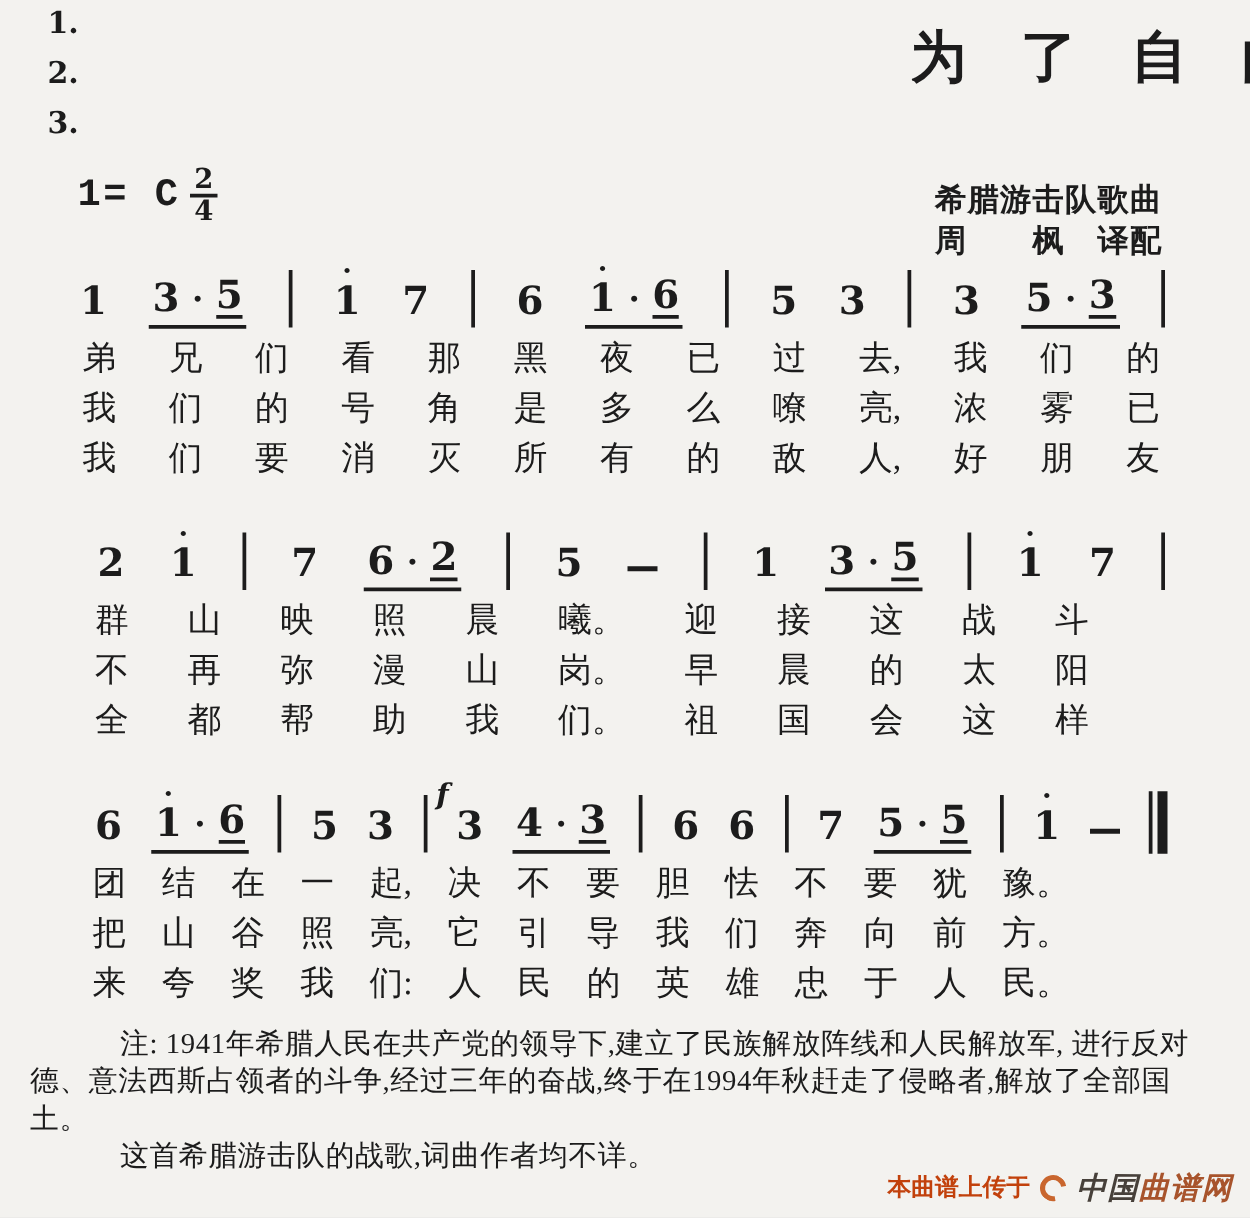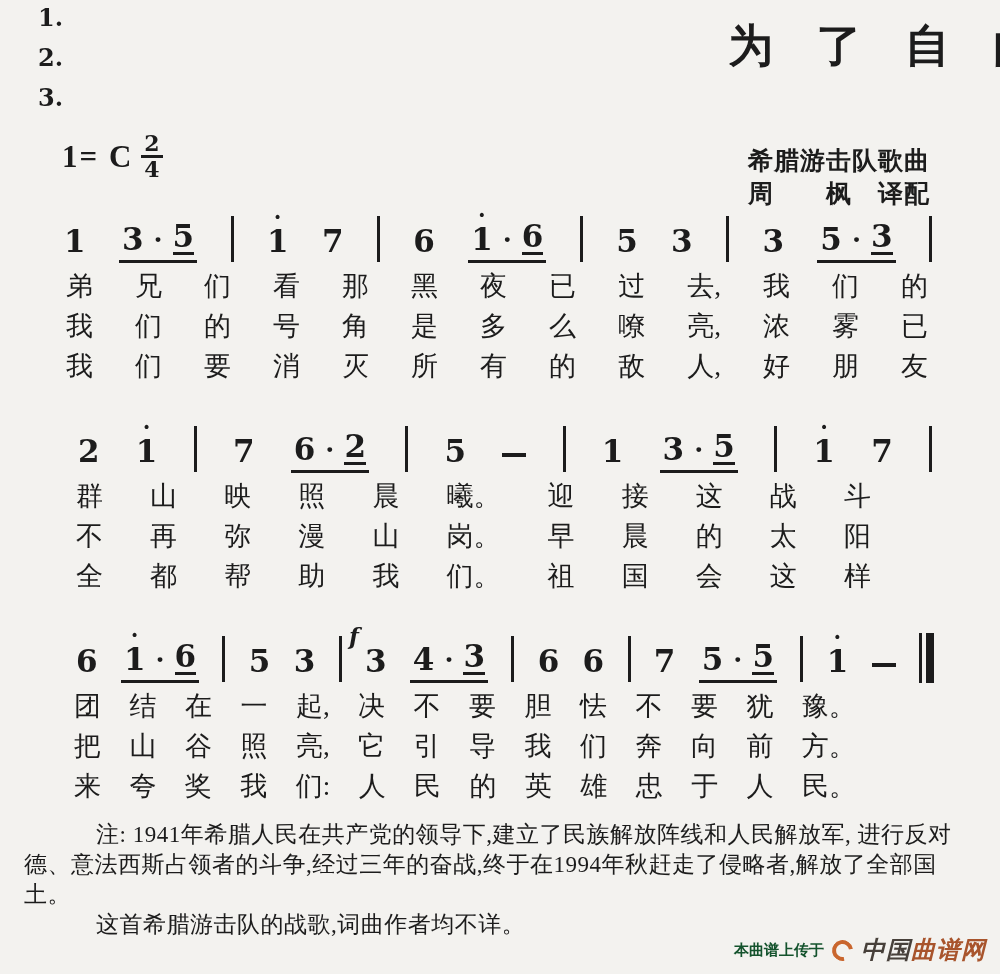--- a/index.html
+++ b/index.html
@@ -16,21 +16,21 @@
     word-spacing:28px; letter-spacing:2px;padding-left:40px;
   }
   .credits {
     position:absolute; top:100px; right:70px; text-align:right;
     font-size:25px; font-weight:700; line-height:33px; letter-spacing:1px;margin-top:44px;
   }
   .keysig {
     position:absolute; top:133px; left:62px;
     display:flex; align-items:center; font-weight:700;
   }
-  .keysig .tonality { font-size:31px; letter-spacing:2px; font-family:Liberation Serif, serif; }
+  .keysig .tonality { font-size:31px; letter-spacing:2px; font-family:Liberation Mono, monospace; }
   .frac { display:inline-flex; flex-direction:column; align-items:center;
           margin-left:8px; font-size:22px; line-height:21px; font-family:"DejaVu Serif", serif; }
   .frac .num { border-bottom:3px solid #1c1c1c; padding:0 3px 1px; }
   .frac .den { padding-top:1px; }
 
   
   .music-row {
     position:absolute; display:flex; align-items:flex-end;
     justify-content:space-between; height:58px;
     font-family:"DejaVu Serif", serif; font-weight:700; font-size:31px;
@@ -66,21 +66,21 @@
   
   .footnote { position:absolute; top:820px; left:24px; width:922px;
               font-size:23px; line-height:30px; letter-spacing:0.5px; }
   .fn-line { white-space:nowrap; }
   .fn-indent { text-indent:72px; }
 
   
   .watermark { position:absolute; right:14px; bottom:8px;
                display:flex; align-items:center; gap:8px;
                font-family:"Liberation Sans", sans-serif; }
-  .wm-prefix { font-size:15px; color:#14532d; font-weight:700; }
+  .wm-prefix { font-size:19px; color:#c2410c; font-weight:700; }
   .wm-logo { width:13px; height:13px; border:4px solid #c9662e;
              border-right-color:transparent; border-radius:50%;
              transform:rotate(35deg); display:inline-block; }
   .wm-site { font-size:24px; font-weight:800; font-style:italic; letter-spacing:1px; }
   .wm-site .p1 { color:#47403a; }
   .wm-site .p2 { color:#a8542c; }
 
   
   #music-line-1 { top:205px; left:64px;  width:868px; }
   #music-line-2 { top:415px; left:78px;  width:854px; }

